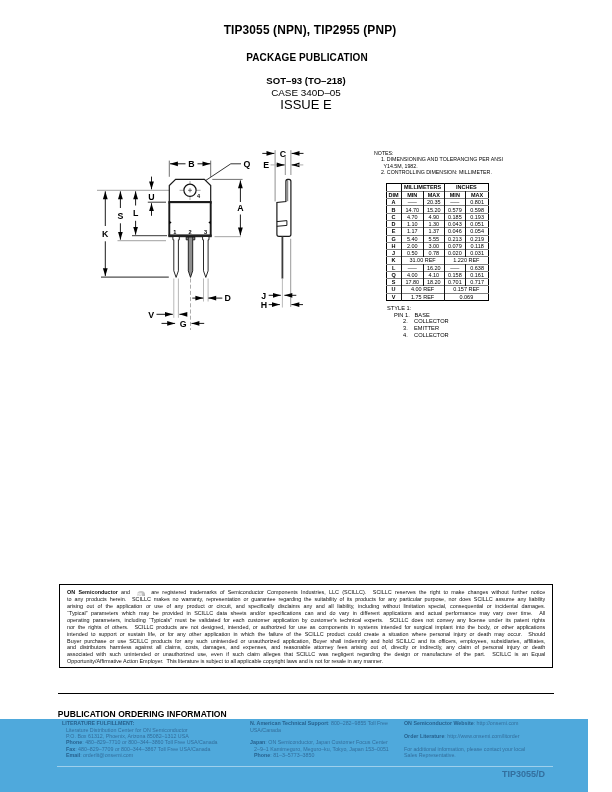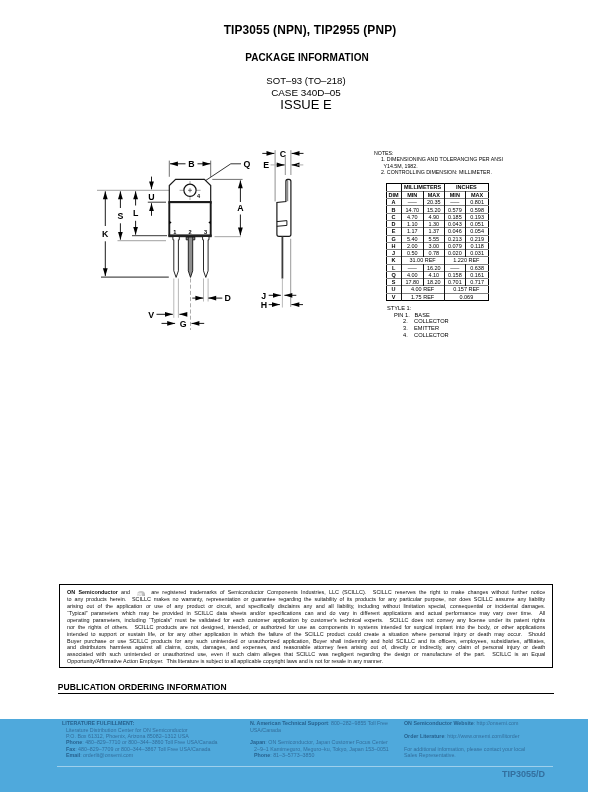--- a/index.html
+++ b/index.html
@@ -6,23 +6,23 @@
 .abs{position:absolute}
 .ctr{width:612px;text-align:center;left:0}
 b{font-weight:bold}
 svg text{fill-opacity:.999}
 </style>
 </head>
 <body>
 
 <div class="abs ctr" style="top:22.8px;font-size:11.9px;font-weight:bold;letter-spacing:.15px;margin-left:4px">TIP3055 (NPN), TIP2955 (PNP)</div>
 
-<div class="abs ctr" style="top:52.4px;font-size:10px;font-weight:bold;letter-spacing:.1px;margin-left:1px">PACKAGE INFORMATION</div>
-
-<div class="abs ctr" style="top:74.9px;font-size:9.6px;font-weight:normal">SOT–93 (TO–218)</div>
+<div class="abs ctr" style="top:52.4px;font-size:10px;font-weight:bold;letter-spacing:.1px;margin-left:1px">PACKAGE PUBLICATION</div>
+
+<div class="abs ctr" style="top:74.9px;font-size:9.6px;font-weight:bold">SOT–93 (TO–218)</div>
 
 <div class="abs ctr" style="top:87.2px;font-size:9.9px">CASE 340D–05</div>
 
 <div class="abs ctr" style="top:96.7px;font-size:13px">ISSUE E</div>
 
 <svg class="abs" style="left:0;top:0;opacity:.999" width="612" height="460" viewBox="0 0 612 460">
 <defs>
 <marker id="ar" markerWidth="9" markerHeight="6" refX="8.2" refY="3" orient="auto" markerUnits="userSpaceOnUse">
         <path d="M0.3,0.6 L8.2,3 L0.3,5.4 Z" fill="#000"></path>
       </marker>
@@ -302,21 +302,21 @@
 <div style="text-align:justify;text-align-last:justify;height:6.93px;overflow:hidden;white-space:normal">operating parameters, including “Typicals” must be validated for each customer application by customer’s technical experts.&nbsp; SCILLC does not convey any license under its patent rights</div>
 <div style="text-align:justify;text-align-last:justify;height:6.93px;overflow:hidden;white-space:normal">nor the rights of others.&nbsp; SCILLC products are not designed, intended, or authorized for use as components in systems intended for surgical implant into the body, or other applications</div>
 <div style="text-align:justify;text-align-last:justify;height:6.93px;overflow:hidden;white-space:normal">intended to support or sustain life, or for any other application in which the failure of the SCILLC product could create a situation where personal injury or death may occur.&nbsp; Should</div>
 <div style="text-align:justify;text-align-last:justify;height:6.93px;overflow:hidden;white-space:normal">Buyer purchase or use SCILLC products for any such unintended or unauthorized application, Buyer shall indemnify and hold SCILLC and its officers, employees, subsidiaries, affiliates,</div>
 <div style="text-align:justify;text-align-last:justify;height:6.93px;overflow:hidden;white-space:normal">and distributors harmless against all claims, costs, damages, and expenses, and reasonable attorney fees arising out of, directly or indirectly, any claim of personal injury or death</div>
 <div style="text-align:justify;text-align-last:justify;height:6.93px;overflow:hidden;white-space:normal">associated with such unintended or unauthorized use, even if such claim alleges that SCILLC was negligent regarding the design or manufacture of the part.&nbsp; SCILLC is an Equal</div>
 <div style="height:6.93px;overflow:hidden;white-space:nowrap">Opportunity/Affirmative Action Employer.&nbsp; This literature is subject to all applicable copyright laws and is not for resale in any manner.</div>
     </div>
   </div>
 
-<div class="abs" style="left:57.8px;top:682px;font-size:8.5px;font-weight:bold;letter-spacing:.05px">PUBLICATION ORDERING INFORMATION</div>
+<div class="abs" style="left:57.8px;top:709px;font-size:8.5px;font-weight:bold;letter-spacing:.05px">PUBLICATION ORDERING INFORMATION</div>
 
 <div class="abs" style="left:57.8px;top:693.1px;width:496.4px;height:1px;background:#000"></div>
 
 <div class="abs" style="left:0;top:719px;width:588px;height:95.6px;background:#4fa9dc">
 
   <div class="abs" style="left:62px;top:1.2px;font-size:5.3px;line-height:6.35px;color:#336e9c;white-space:nowrap">
     <b style="color:#27618e">LITERATURE FULFILLMENT:</b><br>
     <span style="padding-left:4px">Literature Distribution Center for ON Semiconductor</span><br>
     <span style="padding-left:4px">P.O. Box 61312, Phoenix, Arizona 85082–1312 USA</span><br>
     <span style="padding-left:4px"><b style="color:#27618e">Phone</b>: 480–829–7710 or 800–344–3860 Toll Free USA/Canada</span><br>

